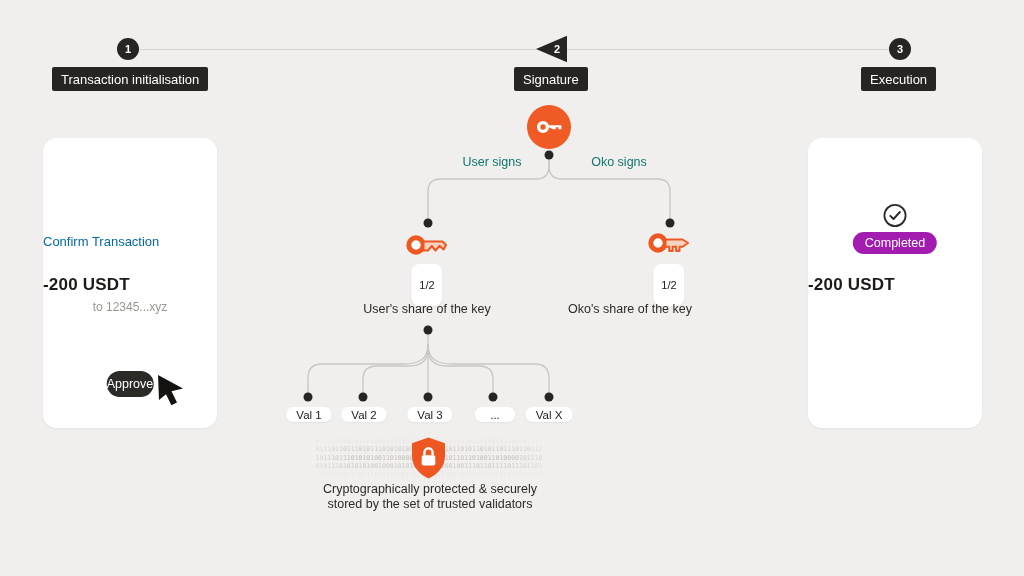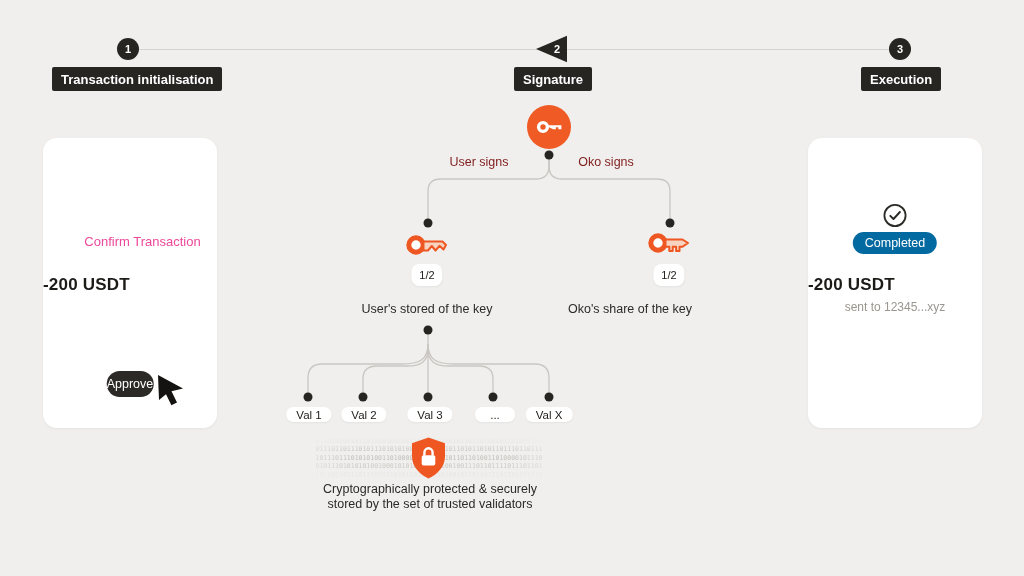--- a/index.html
+++ b/index.html
@@ -29,67 +29,66 @@
     clip-path: polygon(0 50%, 100% 3%, 100% 97%);
     color: #fff; font-size: 11px; font-weight: bold;
     display: flex; align-items: center; justify-content: flex-end;
     padding-right: 7px;
   }
   .step-badge {
     position: absolute; top: 67px; height: 24px;
     background: #262522; color: #fff; font-size: 13px;
     display: flex; align-items: center; padding: 0 9px; border-radius: 2px;
     white-space: nowrap;
-    font-weight: bold;
   }
   .step-badge.b1 { left: 52px; }
   .step-badge.b2 { left: 514px; }
   .step-badge.b3 { left: 861px; }
 
   
   .card {
     position: absolute; top: 138px; width: 174px; height: 290px;
     background: #ffffff; border-radius: 14px;
     box-shadow: 0 1px 3px rgba(0,0,0,0.05);
   }
   .card.left  { left: 43px; }
   .card.right { left: 808px; }
-  .card .title { position: absolute; top: 96px; left: 0; width: 100%; text-align: center; font-size: 13px; color: #ec4899; padding-left: 25px; }
+  .card .title { position: absolute; top: 96px; left: 0; width: 100%; font-size: 13px; color: #0369a1; }
   .card .amount { position: absolute; top: 137px; left: 0; width: 100%; text-align: left; font-size: 17px; font-weight: bold; letter-spacing: 0.2px; color: #1d1b18; }
   .card .recipient { position: absolute; top: 162px; left: 0; width: 100%; text-align: center; font-size: 12px; color: #9a968f; }
   .approve-btn {
     position: absolute; top: 233px; left: 50%; transform: translateX(-50%);
     background: #2b2a27; color: #fff; font-size: 12.5px;
     border: none; border-radius: 999px; padding: 6px 0; cursor: pointer;
     font-family: "Liberation Sans", sans-serif;
   }
   .cursor-icon { position: absolute; left: 113px; top: 235px; }
   .check-icon { position: absolute; top: 65px; left: 50%; transform: translateX(-50%); }
   .completed-pill {
     position: absolute; top: 94px; left: 50%; transform: translateX(-50%);
-    background: #0369a1; color: #fff; font-size: 12.5px;
+    background: #a21caf; color: #fff; font-size: 12.5px;
     border-radius: 999px; padding: 4px 12px; white-space: nowrap;
   }
 
   
   .master-key {
     position: absolute; left: 527px; top: 105px; width: 44px; height: 44px;
     background: #f05a24; border-radius: 50%;
     display: flex; align-items: center; justify-content: center;
   }
   .branch-svg { position: absolute; pointer-events: none; }
-  .sign-label { position: absolute; top: 155px; font-size: 12.5px; color: #7f1d1d; white-space: nowrap; }
+  .sign-label { position: absolute; top: 155px; font-size: 12.5px; color: #0f766e; white-space: nowrap; margin-left: 13px; }
   .sign-label.user { left: 479px; transform: translateX(-50%); }
   .sign-label.oko  { left: 606px; transform: translateX(-50%); }
   .half-key { position: absolute; top: 227px; transform: translateX(-50%); }
   .half-key.user { left: 427px; }
   .half-key.oko  { left: 669px; }
   .fraction-badge {
     position: absolute; top: 264px; transform: translateX(-50%);
-    background: #fff; border-radius: 8px; padding: 5px 8px;
+    background: #fff; border-radius: 8px; padding: 15px 8px;
     font-size: 11px; color: #23211e;
     box-shadow: 0 1px 2px rgba(0,0,0,0.05);
   }
   .fraction-badge.user { left: 427px; }
   .fraction-badge.oko  { left: 669px; }
   .share-label { position: absolute; top: 302px; transform: translateX(-50%); font-size: 12.5px; color: #2c2a27; white-space: nowrap; }
   .share-label.user { left: 427px; }
   .share-label.oko  { left: 630px; }
 
   .val-badge {
@@ -140,34 +139,34 @@
   <div class="tl-circle step3">
       <span>3</span>
     </div>
   <div class="step-badge b1">Transaction initialisation</div>
   <div class="step-badge b2">Signature</div>
   <div class="step-badge b3">Execution</div>
 
   <div class="card left">
     <div class="title">Confirm Transaction</div>
     <div class="amount">-200 USDT</div>
+    <div class="recipient">to 12345...xyz</div>
     <button class="approve-btn">Approve</button>
     <svg class="cursor-icon" width="30" height="38" viewBox="0 0 30 38">
       <path d="M2 2 L27 15.5 L15.5 18.2 L21 29.5 L15.4 32.3 L10 21.2 L3 27 Z" fill="#141311"></path>
     </svg>
   </div>
 
   <div class="card right">
     <svg class="check-icon" width="25" height="25" viewBox="0 0 25 25">
       <circle cx="12.5" cy="12.5" r="10.6" fill="none" stroke="#2b2a27" stroke-width="1.8"></circle>
       <path d="M7.8 12.8 l3.2 3.2 l6.4 -7" fill="none" stroke="#2b2a27" stroke-width="1.9" stroke-linecap="round" stroke-linejoin="round"></path>
     </svg>
     <div class="completed-pill">Completed</div>
     <div class="amount">-200 USDT</div>
-    <div class="recipient">sent to 12345...xyz</div>
   </div>
 
   <div class="master-key">
     <svg width="27" height="16" viewBox="0 0 27 16">
       <circle cx="7" cy="8" r="4.4" fill="none" stroke="#fff" stroke-width="3.4"></circle>
       <path d="M11.6 6.2 H25.4 V10.2 h-3 V8.3 h-2.5 v1.9 h-2.8 L13.4 8.6 Z" fill="#fff"></path>
     </svg>
   </div>
 
   <svg class="branch-svg" style="left:398px; top:148px;" width="302" height="84" viewBox="398 148 302 84">
@@ -187,21 +186,21 @@
   </svg>
 
   <svg class="half-key oko" width="46" height="34" viewBox="0 0 46 34">
     <circle cx="12" cy="16" r="7.2" fill="#fff" stroke="#ee5722" stroke-width="5"></circle>
     <path d="M19.5 12.5 H36.5 L42 16 L36.5 19.8 H33.5 V24 h-3.4 v-4.2 h-3.4 V24 h-3.4 v-4.2 h-3.8 Z" fill="#f7d4c1" stroke="#ee5722" stroke-width="2" stroke-linejoin="round"></path>
   </svg>
 
   <div class="fraction-badge user">1/2</div>
   <div class="fraction-badge oko">1/2</div>
 
-  <div class="share-label user">User's stored of the key</div>
+  <div class="share-label user">User's share of the key</div>
   <div class="share-label oko">Oko's share of the key</div>
 
   <svg class="branch-svg" style="left:296px; top:322px;" width="266" height="80" viewBox="296 322 266 80">
     <path d="M428 331 L428 395" fill="none" stroke="#c9c6c2" stroke-width="1.3"></path>
     <path d="M428 348 C428 362 421 366 407 366 L377 366 Q363 366 363 379 L363 395" fill="none" stroke="#c9c6c2" stroke-width="1.3"></path>
     <path d="M428 344 C428 360 419 364 402 364 L322 364 Q308 364 308 378 L308 395" fill="none" stroke="#c9c6c2" stroke-width="1.3"></path>
     <path d="M428 348 C428 362 435 366 449 366 L479 366 Q493 366 493 379 L493 395" fill="none" stroke="#c9c6c2" stroke-width="1.3"></path>
     <path d="M428 344 C428 360 437 364 454 364 L535 364 Q549 364 549 378 L549 395" fill="none" stroke="#c9c6c2" stroke-width="1.3"></path>
     <circle cx="428" cy="330" r="4.5" fill="#262522"></circle>
     <circle cx="308" cy="397" r="4.5" fill="#262522"></circle>

